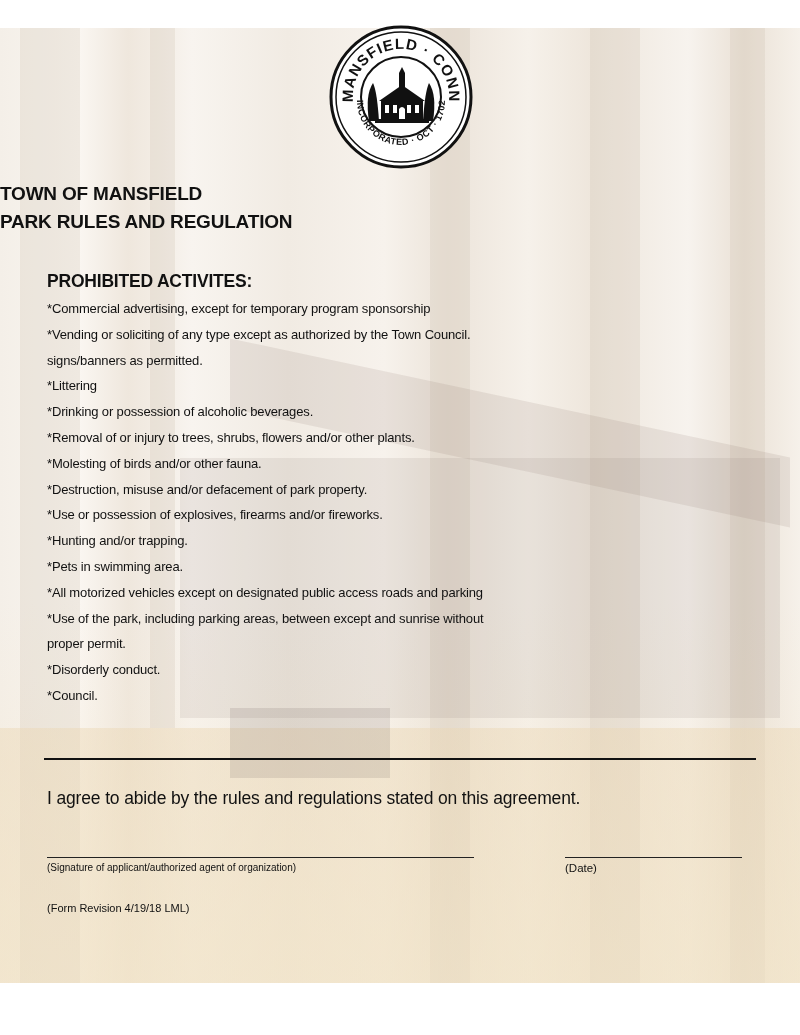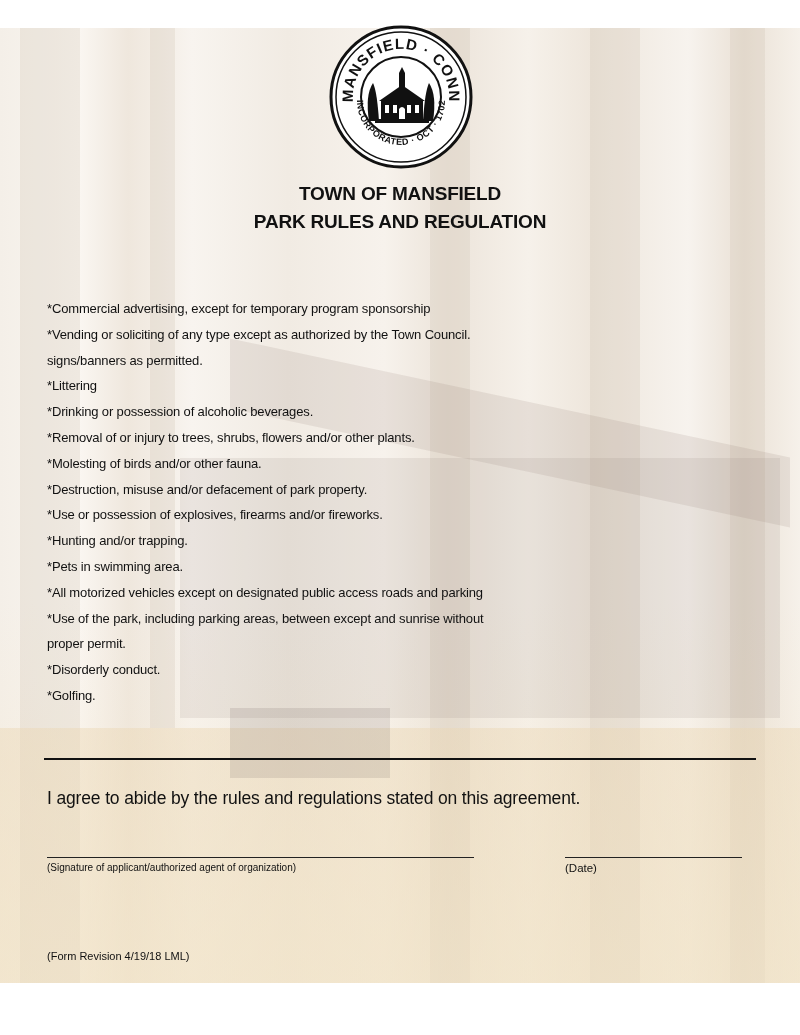--- a/index.html
+++ b/index.html
@@ -33,21 +33,21 @@
   .photo-bg .bench {
     position: absolute; left: 230px; top: 680px; width: 160px; height: 70px;
     background: rgba(70,60,55,0.12);
   }
   .content { position: absolute; left: 0; top: 0; width: 800px; height: 1035px; }
 
   .seal {
     position: absolute; left: 329px; top: 25px; width: 144px; height: 144px;
   }
   .title {
-    position: absolute; left: 0; width: 800px; text-align: center;
+    position: absolute; left: 0; width: 800px; text-align: left;
     font-weight: bold; font-size: 19px; letter-spacing: -0.2px;
   }
   .title.l1 { top: 183px; }
   .title.l2 { top: 211px; }
 
   .section-heading {
     position: absolute; left: 47px; top: 271px;
     font-weight: bold; font-size: 17.5px; letter-spacing: -0.2px;
   }
   .rules { position: absolute; left: 47px; top: 296px; width: 700px; }
@@ -61,21 +61,21 @@
     position: absolute; left: 47px; top: 788px; font-size: 17.5px; letter-spacing: -0.15px;
   }
   .sig-line {
     position: absolute; left: 47px; top: 857px; width: 427px; height: 1px; background: #222;
   }
   .date-line {
     position: absolute; left: 565px; top: 857px; width: 177px; height: 1px; background: #222;
   }
   .sig-label { position: absolute; left: 47px; top: 862px; font-size: 10px; }
   .date-label { position: absolute; left: 565px; top: 862px; font-size: 11.5px; }
-  .revision { position: absolute; left: 47px; top: 950px; font-size: 11px; }
+  .revision { position: absolute; left: 47px; top: 902px; font-size: 11px; }
 </style>
 </head>
 <body>
 
 <div class="photo-bg">
   <div class="trunk" style="left:20px;top:0;width:60px;height:955px;"></div>
   <div class="trunk" style="left:150px;top:0;width:25px;height:700px;"></div>
   <div class="trunk" style="left:430px;top:0;width:40px;height:955px;"></div>
   <div class="trunk" style="left:590px;top:0;width:50px;height:955px;"></div>
   <div class="trunk" style="left:730px;top:0;width:35px;height:955px;"></div>
@@ -115,38 +115,39 @@
       <rect x="64" y="80" width="4" height="8"></rect>
       <rect x="78" y="80" width="4" height="8"></rect>
       <rect x="86" y="80" width="4" height="8"></rect>
       <path d="M70 94 L70 84 Q73 80 76 84 L76 94 Z"></path>
     </g>
   </svg>
 
   <div class="title l1">TOWN OF MANSFIELD</div>
   <div class="title l2">PARK RULES AND REGULATION</div>
 
+  <div class="section-heading">PROHIBITED ACTIVITES:</div>
 
   <div class="rules">
     <div class="rule-line">*Commercial advertising, except for temporary program sponsorship</div>
     <div class="rule-line">*Vending or soliciting of any type except as authorized by the Town Council.</div>
     <div class="rule-line">signs/banners as permitted.</div>
     <div class="rule-line">*Littering</div>
     <div class="rule-line">*Drinking or possession of alcoholic beverages.</div>
     <div class="rule-line">*Removal of or injury to trees, shrubs, flowers and/or other plants.</div>
     <div class="rule-line">*Molesting of birds and/or other fauna.</div>
     <div class="rule-line">*Destruction, misuse and/or defacement of park property.</div>
     <div class="rule-line">*Use or possession of explosives, firearms and/or fireworks.</div>
     <div class="rule-line">*Hunting and/or trapping.</div>
     <div class="rule-line">*Pets in swimming area.</div>
     <div class="rule-line">*All motorized vehicles except on designated public access roads and parking</div>
     <div class="rule-line">*Use of the park, including parking areas, between except and sunrise without</div>
     <div class="rule-line">proper permit.</div>
     <div class="rule-line">*Disorderly conduct.</div>
-    <div class="rule-line">*Golfing.</div>
+    <div class="rule-line">*Council.</div>
   </div>
 
   <div class="divider"></div>
 
   <div class="agree">I agree to abide by the rules and regulations stated on this agreement.</div>
 
   <div class="sig-line"></div>
   <div class="date-line"></div>
   <div class="sig-label">(Signature of applicant/authorized agent of organization)</div>
   <div class="date-label">(Date)</div>

